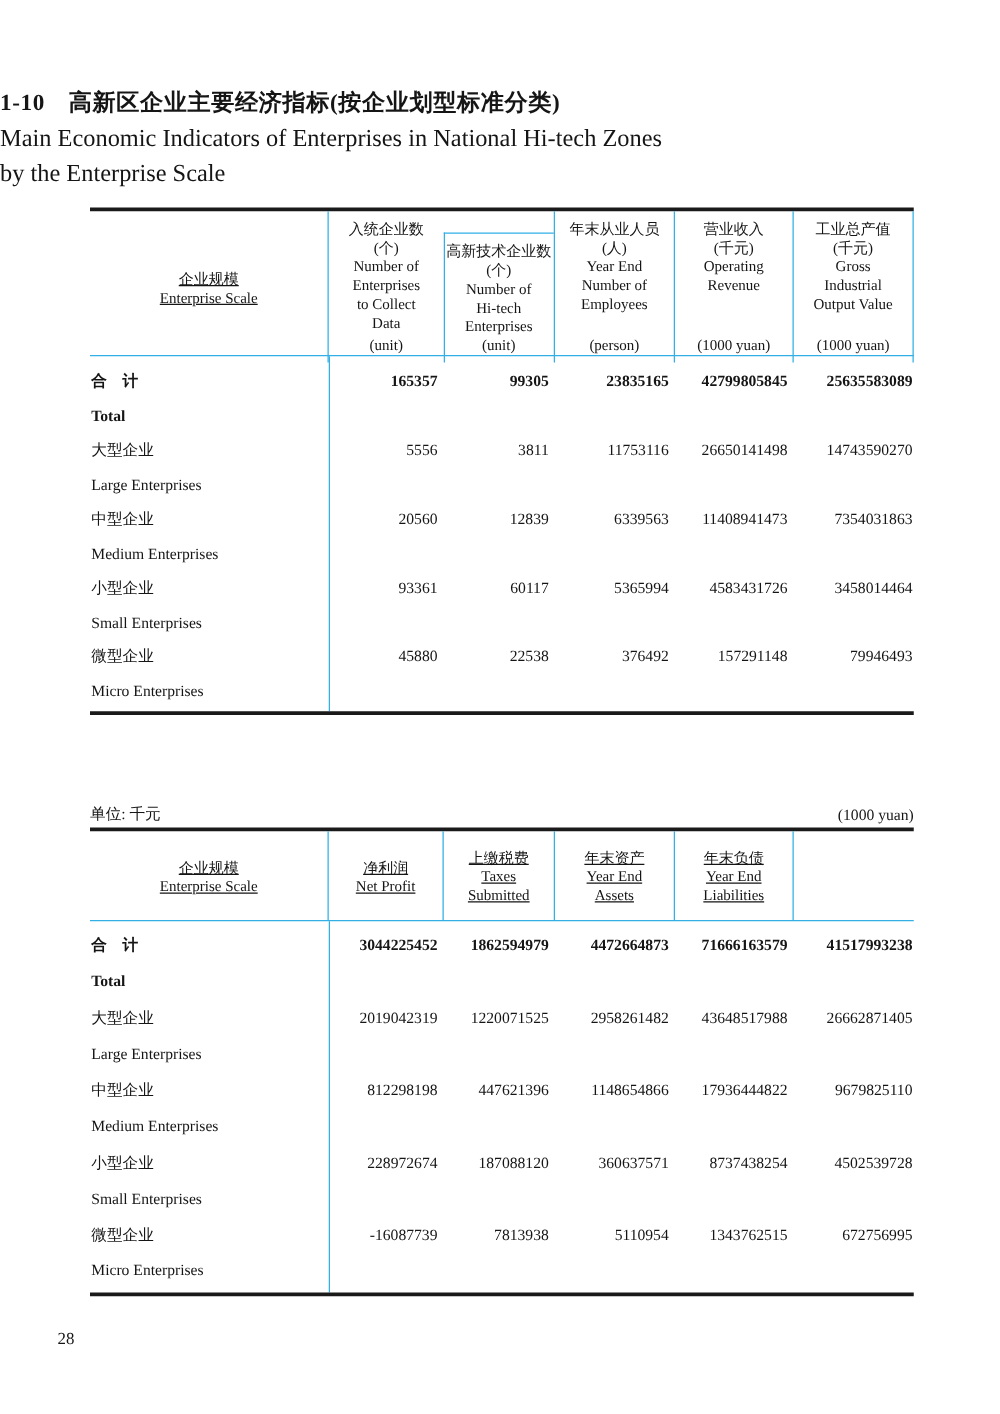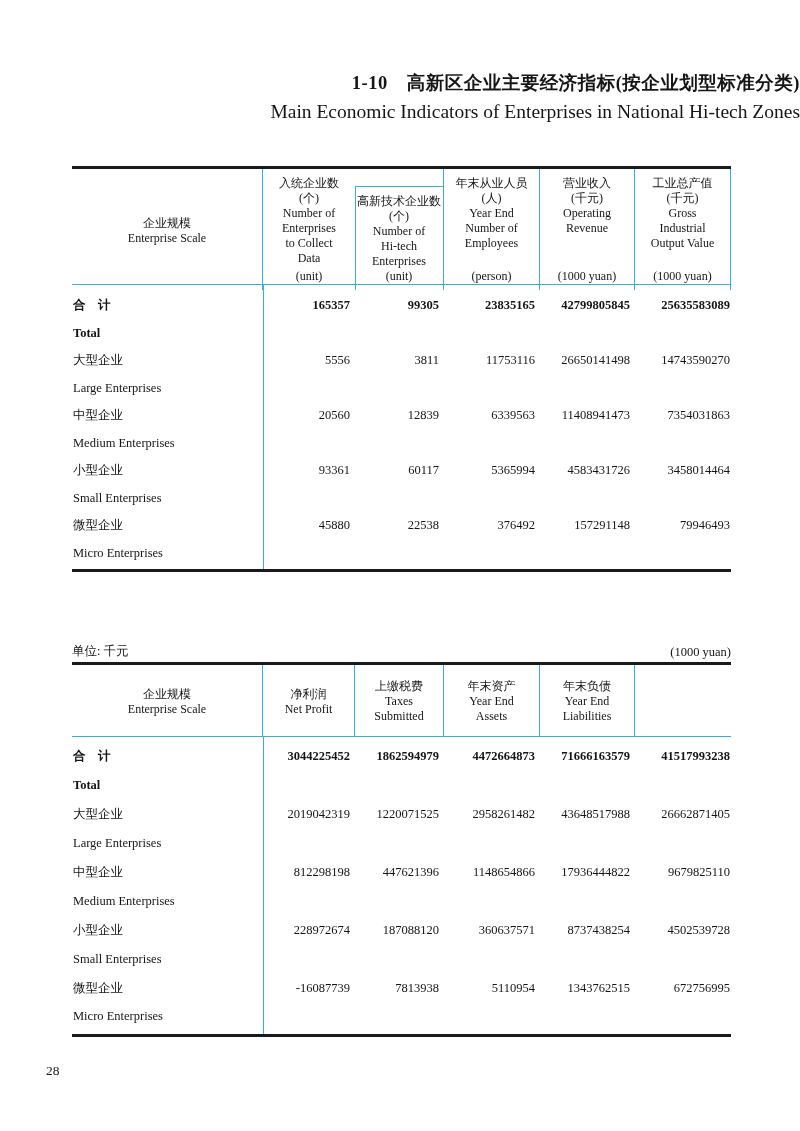--- a/index.html
+++ b/index.html
@@ -2,34 +2,34 @@
 <html><head>
 <meta charset="utf-8">
 <style>
   html,body{margin:0;padding:0;background:#fff;}
   .page{
     position:relative;width:800px;height:1131px;background:#ffffff;overflow:hidden;
     font-family:"Liberation Serif","DejaVu Serif",serif;color:#151515;
     --cyan:#32b0e6;--ink:#1a1a1a;
   }
   
-  .titles{position:absolute;top:72px;left:0;width:800px;text-align:right;}
+  .titles{position:absolute;top:72px;left:0;width:800px;text-align:left;}
   .title-zh{font-size:18.5px;font-weight:bold;line-height:22px;letter-spacing:.5px;}
   .title-en{font-size:19.5px;line-height:28px;}
   .title-en.first{margin-top:4px;}
   
   .rule{position:absolute;left:72px;width:659px;background:var(--ink);height:2.5px;}
   .cyanline{position:absolute;left:72px;width:659px;height:1px;background:var(--cyan);}
   
   .thead{position:absolute;left:72px;width:659px;display:grid;
          grid-template-columns:191px 92px 89px 96px 95px 96px;box-sizing:border-box;}
   .hc{position:relative;display:flex;flex-direction:column;align-items:center;text-align:center;
       font-size:12px;line-height:15px;padding:7px 2px 4px;box-sizing:border-box;}
   .hc.sep{border-right:1px solid var(--cyan);}
-  .hc.vcenter{justify-content:center;}
+  .hc.vcenter{justify-content:center;text-decoration:underline;}
   .hc-top{display:flex;flex-direction:column;}
   .hc-unit{margin-top:auto;padding-bottom:2px;}
   .hc.boxed{padding-top:25px;}
   .hc .boxline{position:absolute;top:17px;left:0;right:0;bottom:0;
       border-left:1px solid var(--cyan);border-top:1px solid var(--cyan);pointer-events:none;}
   
   .tbody{position:absolute;left:72px;width:659px;box-sizing:border-box;}
   .vline{position:absolute;width:1px;background:var(--cyan);left:263px;}
   .brow{display:grid;grid-template-columns:191px 92px 89px 96px 95px 96px;align-items:center;}
   .t1 .brow{height:27.5px;}
@@ -47,20 +47,21 @@
   .pagenum{position:absolute;left:46px;top:1063px;font-size:13.5px;}
 </style>
 </head>
 <body>
 
 <div class="page">
 
   <div class="titles">
     <div class="title-zh">1-10　高新区企业主要经济指标(按企业划型标准分类)</div>
     <div class="title-en first">Main Economic Indicators of Enterprises in National Hi-tech Zones</div>
+    <div class="title-en">by the Enterprise Scale</div>
   </div>
 
   <div class="rule" style="top:166px"></div>
 
   <div class="thead" style="top:168.5px;height:115.5px">
     <div class="hc sep vcenter">
       <div>企业规模</div>
       <div>Enterprise Scale</div>
     </div>
     <div class="hc">

